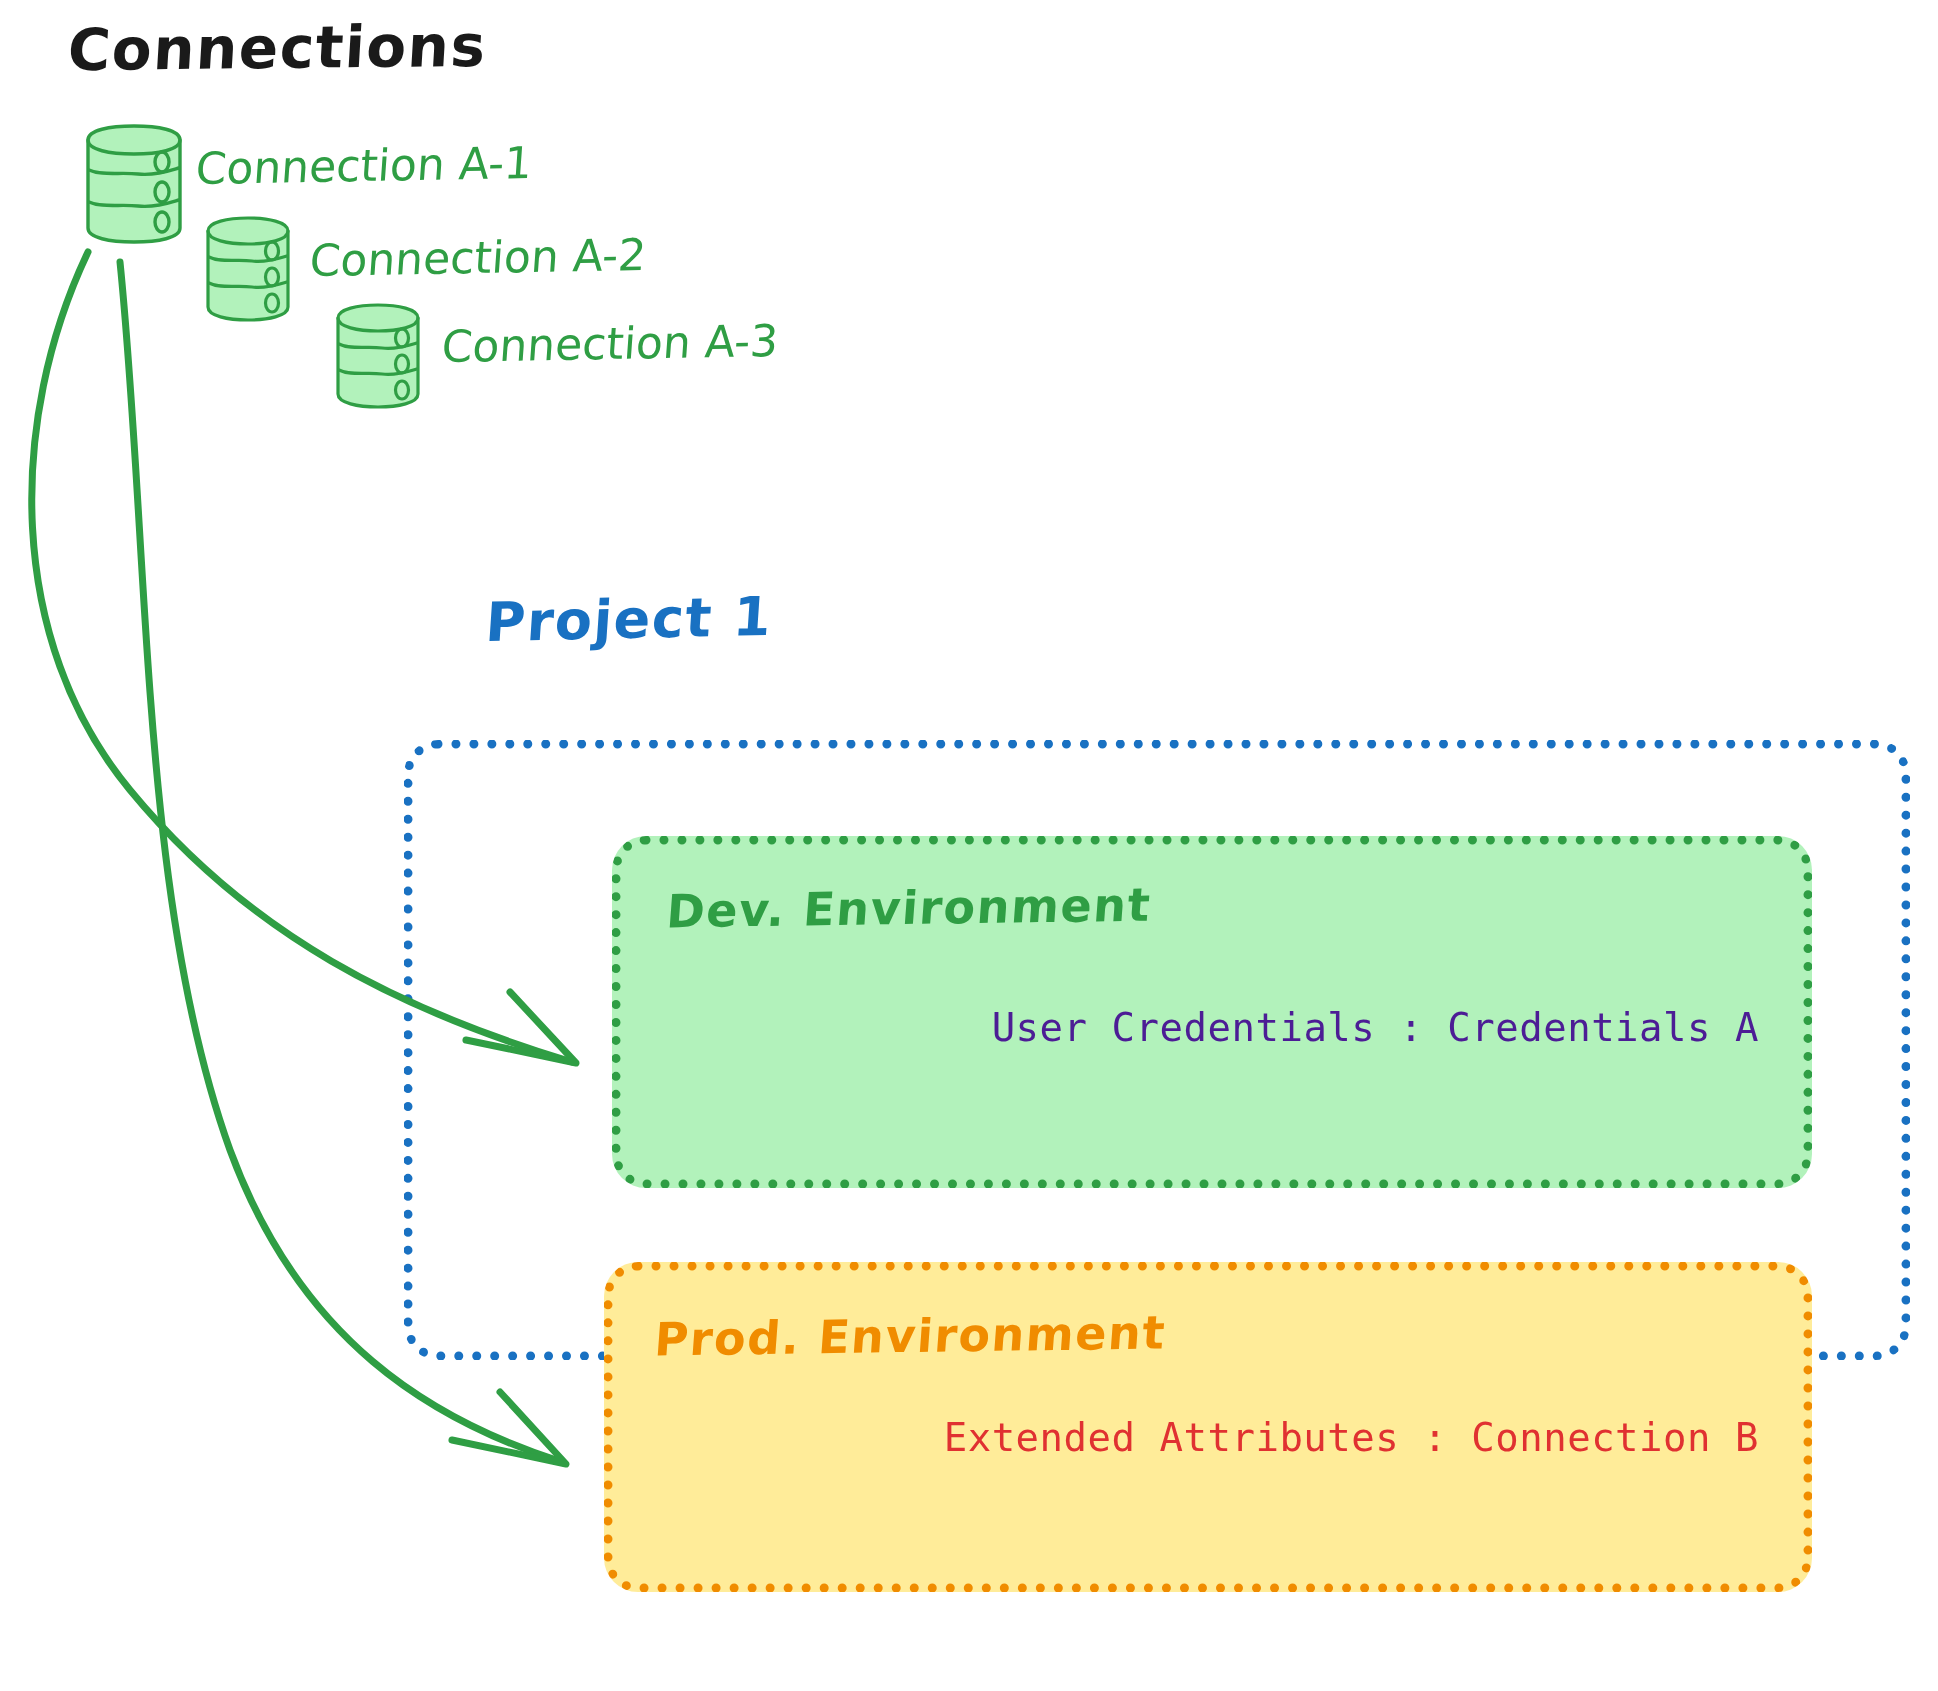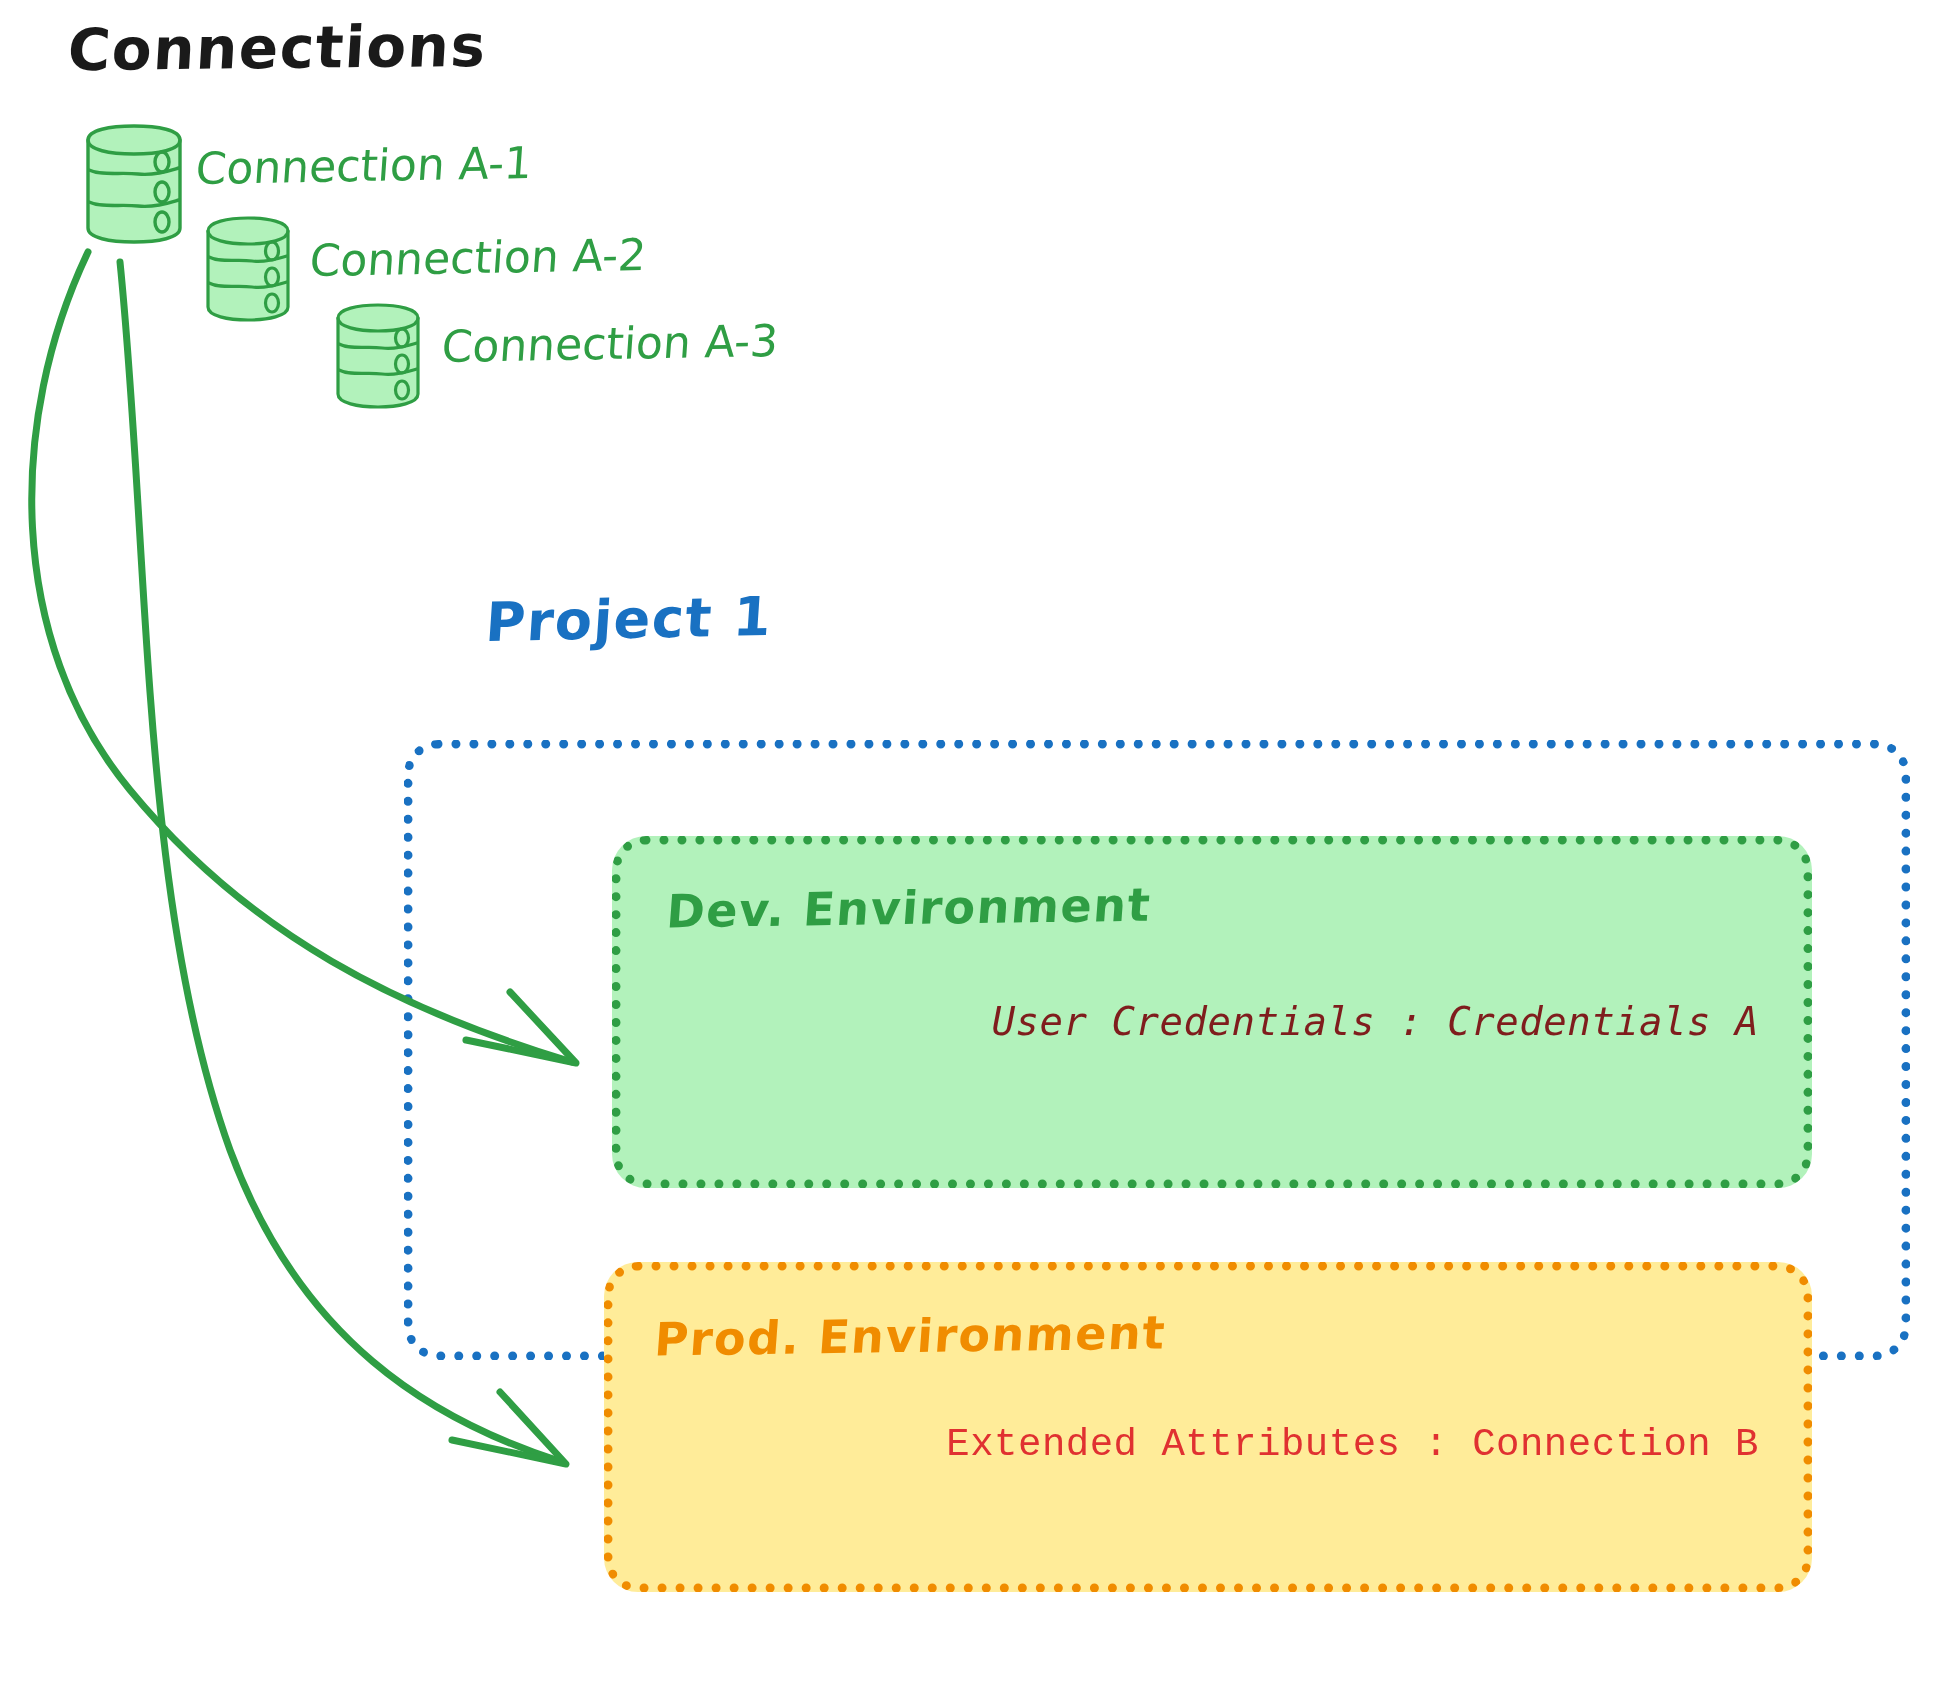--- a/index.html
+++ b/index.html
@@ -121,29 +121,27 @@
     right: 44px;
     text-align: right;
     font-family: "DejaVu Sans Mono", monospace;
     font-size: 39px;
     line-height: 1.28;
     letter-spacing: 0.5px;
     white-space: pre;
   }
 
   #dev-env-lines {
-    bottom: 32px;
-    color: #7f1d1d;
-    font-style: italic;
+    bottom: 26px;
+    color: #4c1d95;
   }
 
   #prod-env-lines {
-    bottom: 12px;
+    bottom: 20px;
     color: #e03131;
-    font-family: Liberation Mono, monospace;
   }
 
   .mono-line { display: block; }
 
   
   #arrow-layer {
     position: absolute;
     left: 0;
     top: 0;
     width: 1938px;

